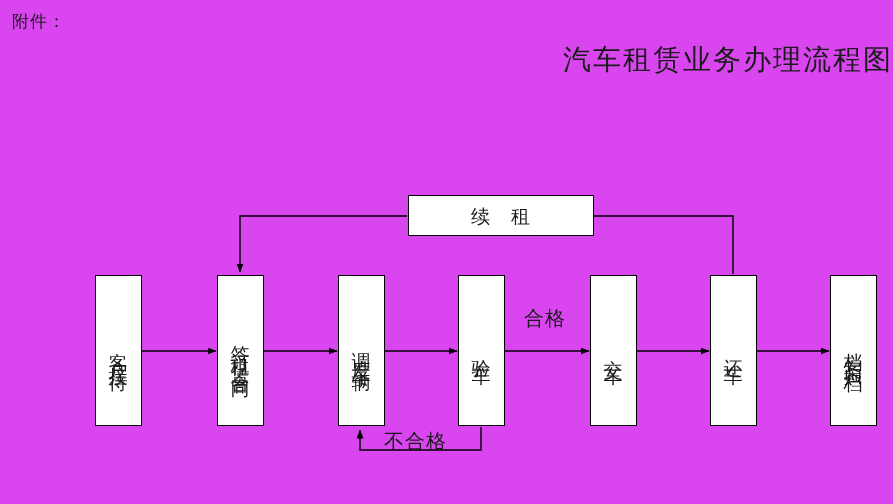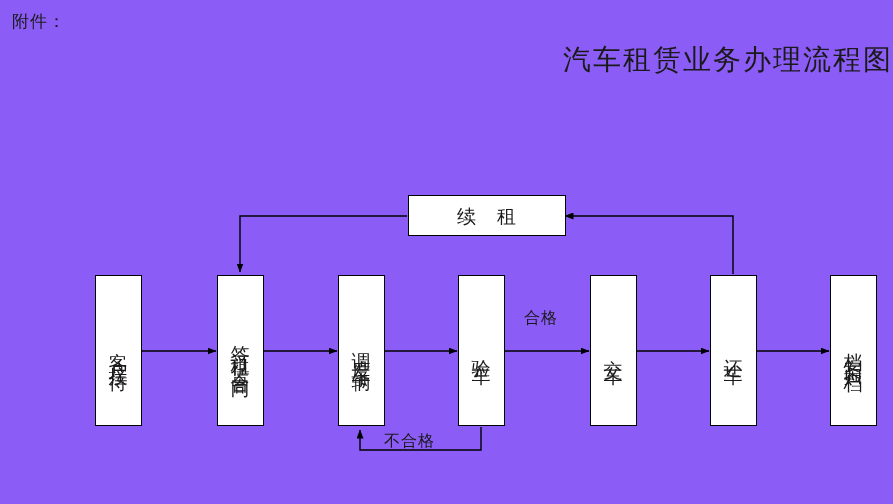--- a/index.html
+++ b/index.html
@@ -4,21 +4,21 @@
 <style>
   html, body {
     margin: 0;
     padding: 0;
     background: #ffffff;
   }
   #page {
     position: relative;
     width: 893px;
     height: 504px;
-    background: #8b5cf6;
+    background: #d946ef;
     overflow: hidden;
     font-family: "DejaVu Sans", "Liberation Sans", sans-serif;
     color: #1a1a1a;
   }
   #attachment-label {
     position: absolute;
     left: 12px;
     top: 10px;
     font-size: 17px;
     line-height: 22px;
@@ -90,32 +90,32 @@
   #node-contract    { left: 217px; }
   #node-dispatch    { left: 338px; }
   #node-inspection  { left: 458px; }
   #node-handover    { left: 590px; }
   #node-return      { left: 710px; }
   #node-archive     { left: 830px; }
 
   #node-renew {
     left: 408px;
     top: 195px;
-    width: 158px;
+    width: 186px;
     height: 41px;
   }
   #node-renew .node-text {
     writing-mode: horizontal-tb;
     letter-spacing: 1px;
     font-size: 19px;
   }
 
   .edge-label {
     position: absolute;
-    font-size: 16px;
+    font-size: 20px;
     line-height: 20px;
     letter-spacing: 1px;
     font-family: Liberation Serif, serif;
     white-space: nowrap;
     background: transparent;
   }
   #label-pass { left: 524px; top: 308px; }
   #label-fail { left: 384px; top: 431px; }
 </style>
 </head>

